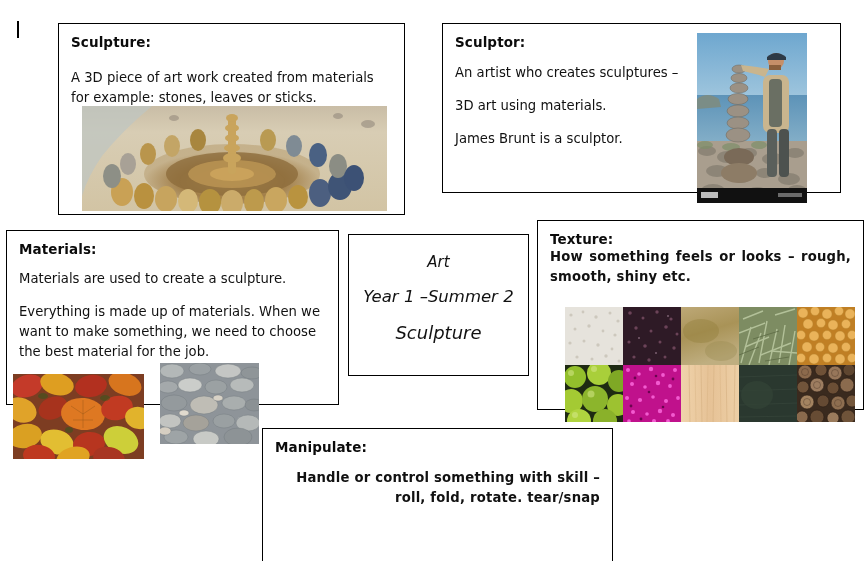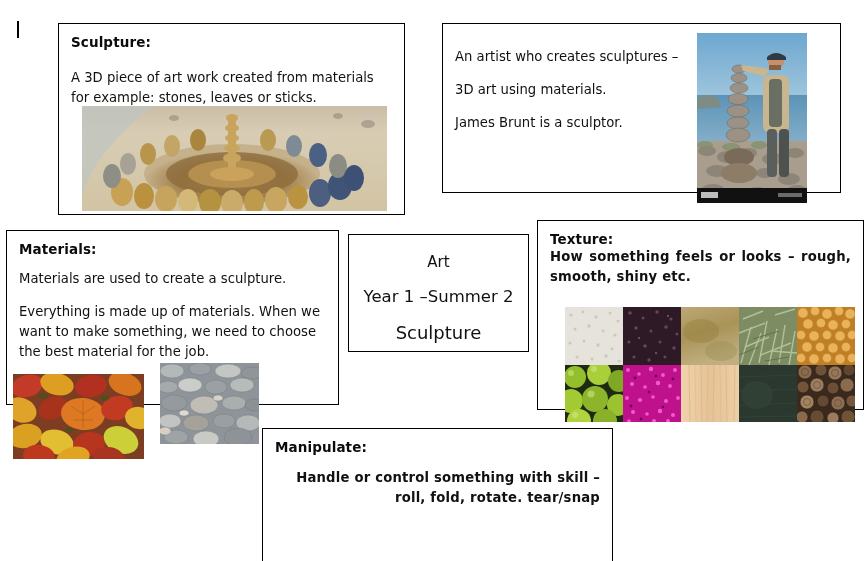--- a/index.html
+++ b/index.html
@@ -41,21 +41,21 @@
   
   #caret{
     position:absolute;left:17px;top:4px;width:1.6px;height:17px;
     background:#000;
   }
 
   
   #box-sculpture{left:58px;top:6px;width:347px;height:192px;}
   #box-sculptor {left:442px;top:6px;width:399px;height:170px;}
   #box-materials{left:6px;top:213px;width:333px;height:175px;}
-  #box-art      {left:348px;top:217px;width:181px;height:118px;}
+  #box-art      {left:348px;top:217px;width:181px;height:142px;font-style:italic;}
   #box-texture  {left:537px;top:203px;width:327px;height:190px;}
   #box-manipulate{left:262px;top:411px;width:351px;height:143px;}
 
   
   #img-stone-circle{left:82px;top:89px;width:305px;height:105px;z-index:4;}
   #img-sculptor{left:697px;top:16px;width:110px;height:170px;z-index:6;}
   #img-leaves{left:13px;top:357px;width:131px;height:85px;z-index:3;}
   #img-pebbles{left:160px;top:346px;width:99px;height:81px;z-index:3;}
   #img-texture-grid{left:565px;top:290px;width:290px;height:115px;z-index:5;
                     display:grid;grid-template-columns:repeat(5,1fr);
@@ -138,20 +138,21 @@
       <g fill="#8f8579" opacity=".55">
         <ellipse cx="286" cy="18" rx="7" ry="4"></ellipse>
         <ellipse cx="256" cy="10" rx="5" ry="3"></ellipse>
         <ellipse cx="92" cy="12" rx="5" ry="3"></ellipse>
       </g>
     </svg>
   </div>
 
   <div class="box" id="box-sculptor">
     <div class="pad">
+      <div class="heading">Sculptor:</div>
       <div class="body-text" style="margin-top:13px;">An artist who creates sculptures –</div>
       <div class="body-text" style="margin-top:13px;">3D art using materials.</div>
       <div class="body-text" style="margin-top:13px;">James Brunt is a sculptor.</div>
     </div>
   </div>
 
   <div class="imgwrap" id="img-sculptor">
     <svg viewBox="0 0 110 170" preserveAspectRatio="none">
       <defs>
         <linearGradient id="sky" x1="0" y1="0" x2="0" y2="1">

